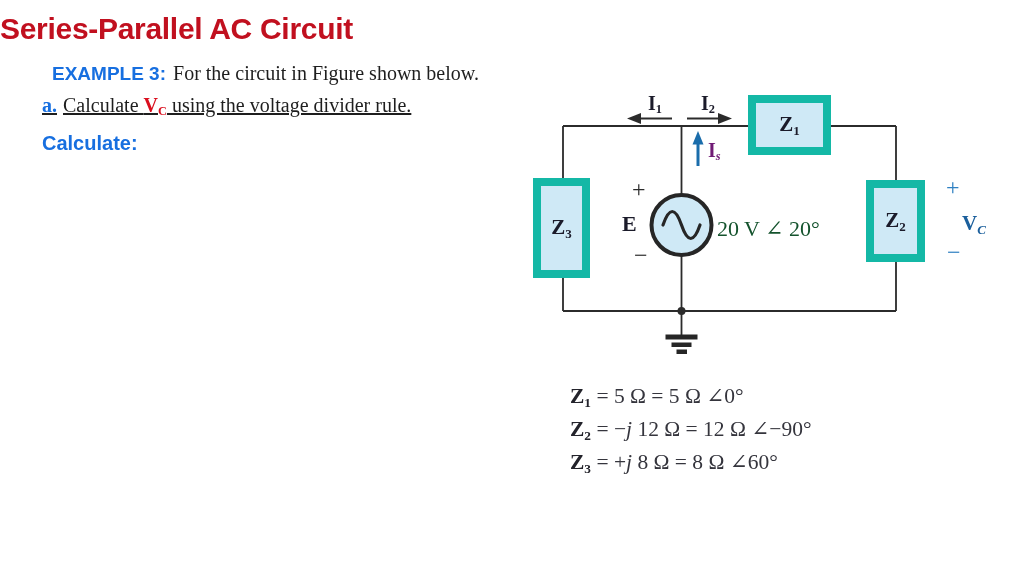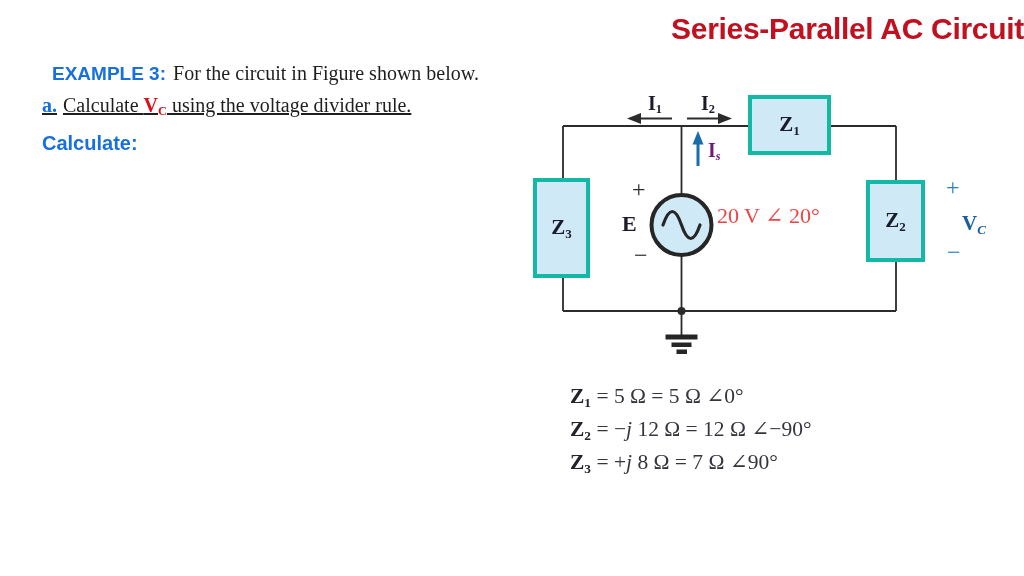--- a/index.html
+++ b/index.html
@@ -3,50 +3,50 @@
 <meta charset="utf-8">
 <style>
   html,body { margin:0; padding:0; background:#ffffff; }
   .slide {
     position:relative; width:1024px; height:576px; background:#ffffff;
     font-family:"Liberation Serif", serif; overflow:hidden;
   }
 
   
   .title {
-    position:absolute; top:12px; left:0; width:100%; text-align:right;
+    position:absolute; top:12px; left:0; width:100%; text-align:left;
     font-family:"Liberation Sans", sans-serif; font-weight:bold;
     font-size:30px; letter-spacing:-0.3px; color:#c1101f;
   }
   .line-example { position:absolute; left:52px; top:62px; font-size:20px; color:#1e1e1e; white-space:nowrap; }
   .ex-label { font-family:"Liberation Sans", sans-serif; font-weight:bold; font-size:19px; color:#176fe0; margin-right:7px; }
   .line-a { position:absolute; left:42px; top:94px; font-size:20px; color:#1e1e1e; white-space:nowrap;text-decoration:underline; }
   .a-label { font-weight:bold; color:#176fe0; margin-right:6px; }
   .vc-red { color:#da0f1e; font-weight:bold; }
   .solutions {
     position:absolute; left:42px; top:132px; font-family:"Liberation Sans", sans-serif;
     font-weight:bold; font-size:20px; color:#176fe0;
   }
   .sub { font-size:0.62em; vertical-align:-0.28em; }
 
   
   svg.circuit { position:absolute; left:0; top:0; pointer-events:none; }
   .zbox {
-    position:absolute; background:#cfe9f6; border:4px solid #14b8a6;
+    position:absolute; background:#cfe9f6; border:8px solid #14b8a6;
     display:flex; align-items:center; justify-content:center; box-sizing:border-box;
   }
   .zlabel { font-weight:bold; font-size:21px; color:#1b1b2a; white-space:nowrap; }
   .clabel { position:absolute; font-weight:bold; font-size:20px; color:#1b1b2a; white-space:nowrap;text-align:right; }
   .sign { position:absolute; font-size:24px; font-weight:400; color:#2b2b2b; }
   .ital { font-style:italic; }
   .blue-lab { color:#701a75; }
   .vc-accent { color:#2f80c2; }
   .vc-text { color:#1b5f9c; }
   .src-value {
-    position:absolute; left:717px; top:203px; font-size:22px; color:#ef4444; white-space:nowrap;
+    position:absolute; left:717px; top:216px; font-size:22px; color:#14532d; white-space:nowrap;
     font-family:"Liberation Serif","DejaVu Serif","DejaVu Sans",serif;
   }
 
   
   .equations {
     position:absolute; left:570px; top:383px; font-size:21.5px; line-height:27.5px;
     color:#35353d; font-family:"Liberation Serif","DejaVu Serif","DejaVu Sans",serif; white-space:nowrap;
   }
   .eq-z { font-weight:bold; color:#23232b; }
 </style>
@@ -124,17 +124,17 @@
   <span class="sign vc-accent" style="left:947px;top:239px;">−</span>
 
   <div class="equations">
     <div>
       <span class="eq-z">Z</span><span class="sub eq-z">1</span><span> = 5 Ω = 5 Ω ∠0°</span><span class="ital"></span><span></span>
     </div>
     <div>
       <span class="eq-z">Z</span><span class="sub eq-z">2</span><span> = −</span><span class="ital">j</span><span> 12 Ω = 12 Ω ∠−90°</span>
     </div>
     <div>
-      <span class="eq-z">Z</span><span class="sub eq-z">3</span><span> = +</span><span class="ital">j</span><span> 8 Ω = 7 Ω ∠90°</span>
+      <span class="eq-z">Z</span><span class="sub eq-z">3</span><span> = +</span><span class="ital">j</span><span> 8 Ω = 8 Ω ∠60°</span>
     </div>
   </div>
 
 </div>
 
 </body></html>

